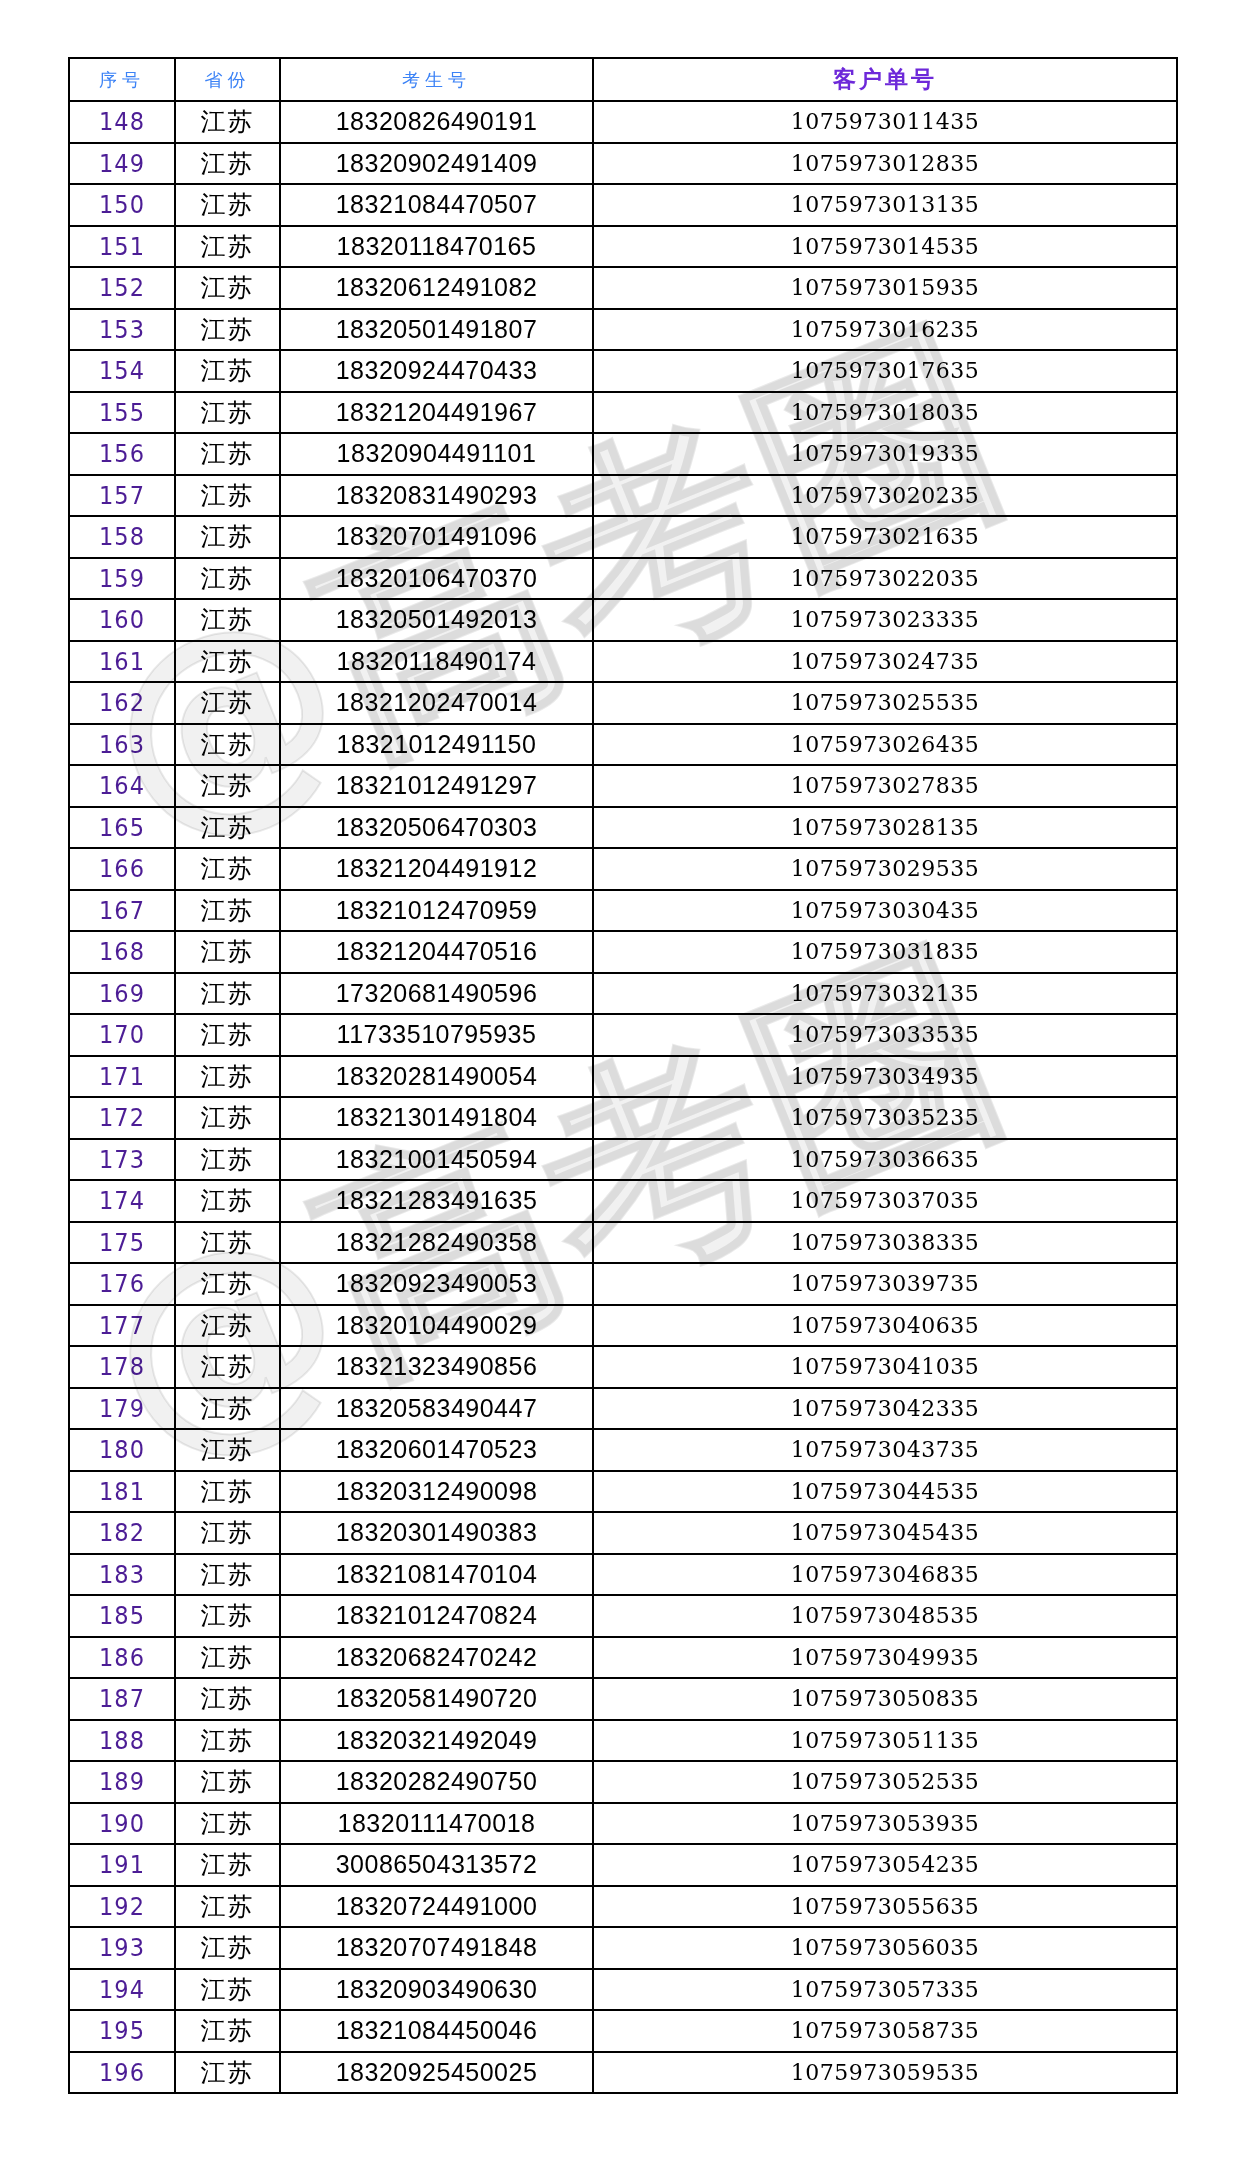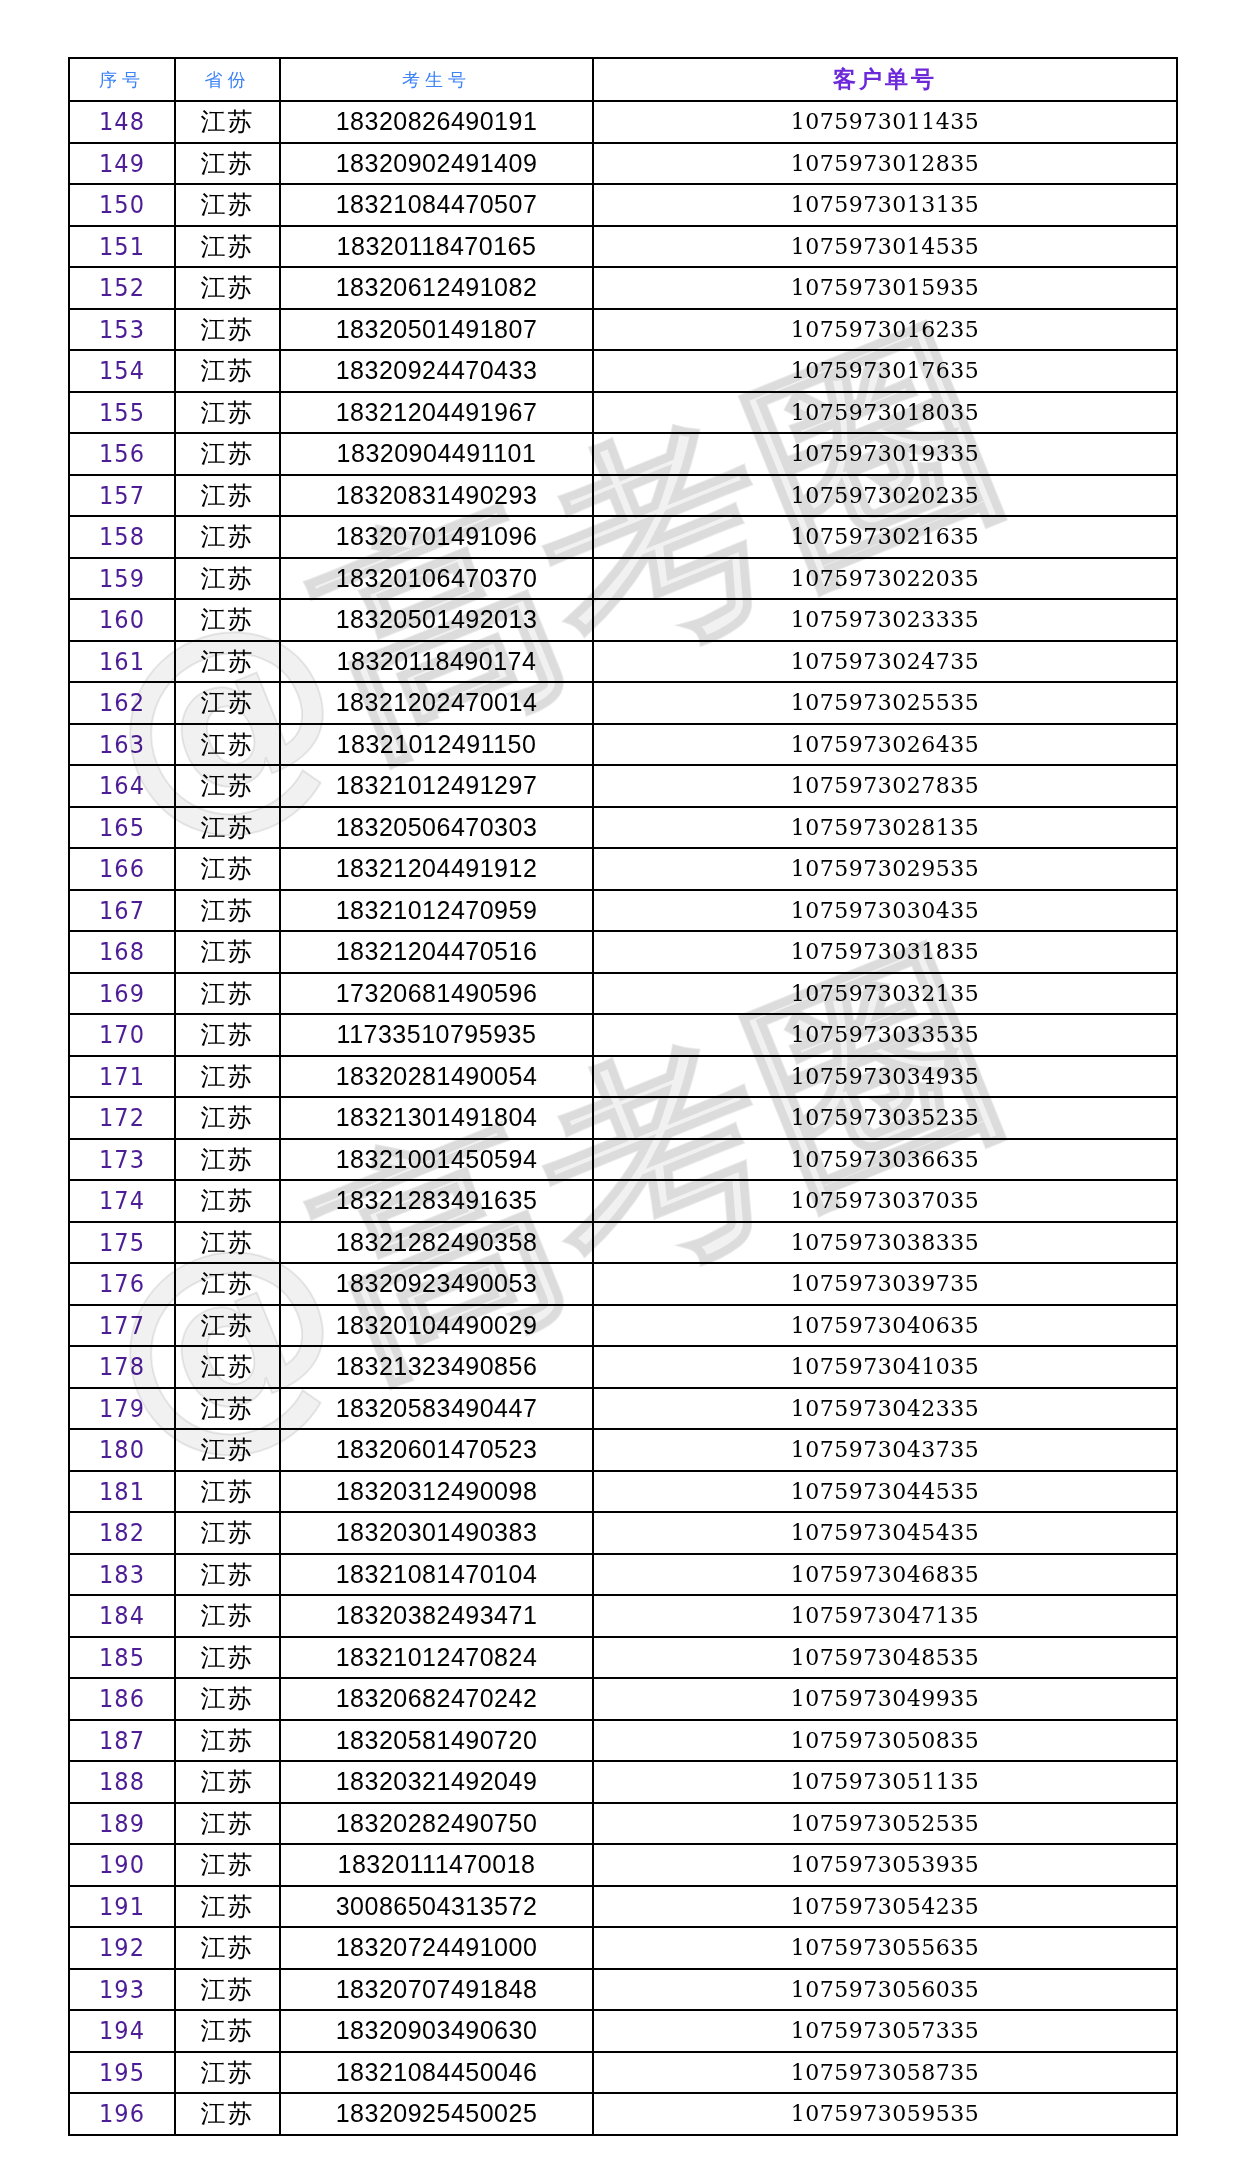--- a/index.html
+++ b/index.html
@@ -345,26 +345,20 @@
           <td class="cell-exam">18320301490383</td>
           <td class="cell-order">1075973045435</td>
         </tr>
         <tr>
           <td class="cell-seq">183</td>
           <td class="cell-prov">江苏</td>
           <td class="cell-exam">18321081470104</td>
           <td class="cell-order">1075973046835</td>
         </tr>
         <tr>
-          <td class="cell-seq">184</td>
-          <td class="cell-prov">江苏</td>
-          <td class="cell-exam">18320382493471</td>
-          <td class="cell-order">1075973047135</td>
-        </tr>
-        <tr>
           <td class="cell-seq">185</td>
           <td class="cell-prov">江苏</td>
           <td class="cell-exam">18321012470824</td>
           <td class="cell-order">1075973048535</td>
         </tr>
         <tr>
           <td class="cell-seq">186</td>
           <td class="cell-prov">江苏</td>
           <td class="cell-exam">18320682470242</td>
           <td class="cell-order">1075973049935</td>

